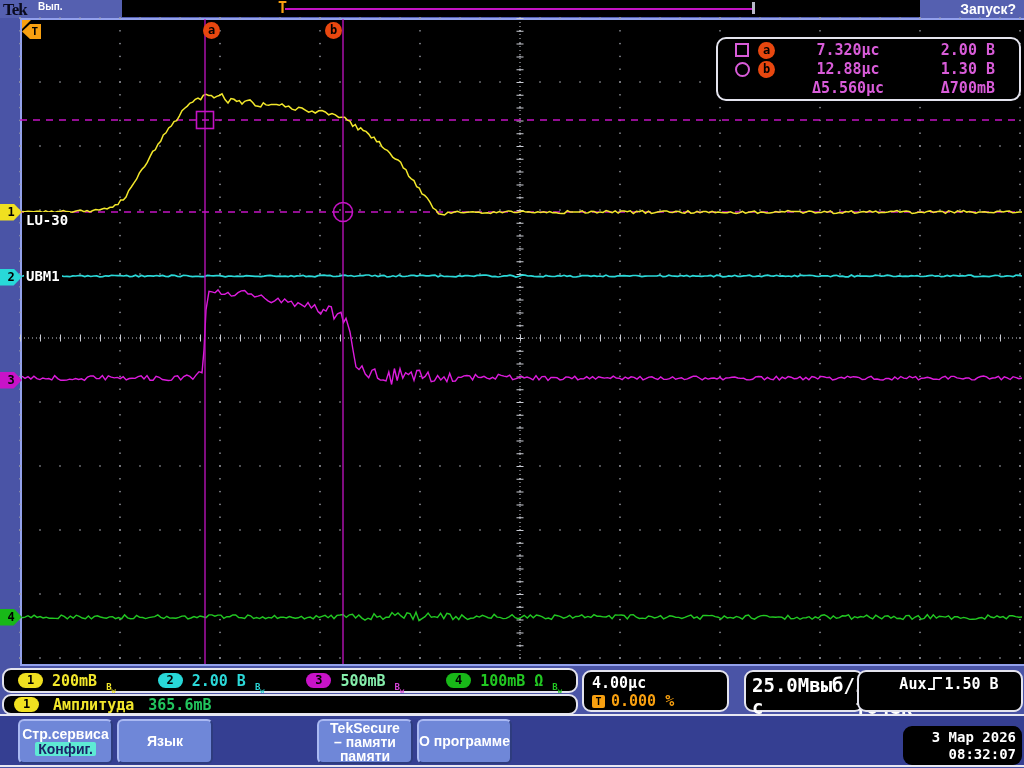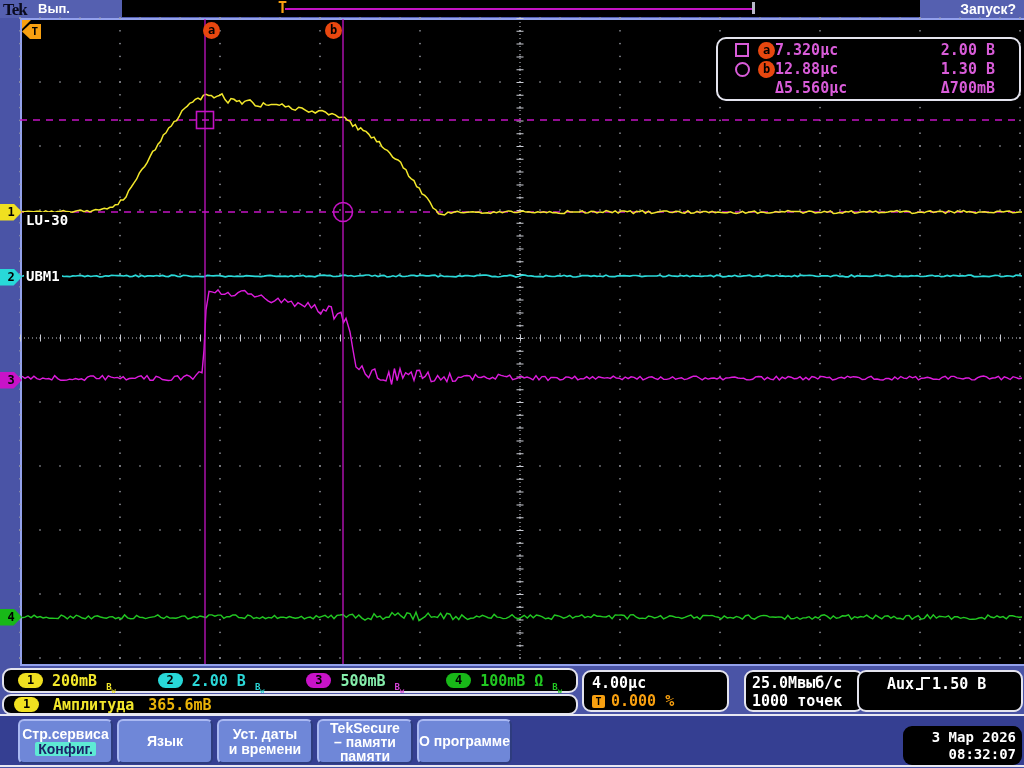--- a/index.html
+++ b/index.html
@@ -3,21 +3,21 @@
 <meta charset="utf-8">
 <style>
   html,body{margin:0;padding:0;background:#222;}
   .screen{position:relative;width:1024px;height:768px;background:#4a54a6;overflow:hidden;
           font-family:"DejaVu Sans Mono",monospace;}
   
   .topbar{position:absolute;left:0;top:0;width:1024px;height:18px;background:#5560b0;}
   .teklogo{position:absolute;left:3px;top:0px;font-family:"Liberation Serif",serif;
            font-weight:bold;font-size:17px;color:#0a0a1e;letter-spacing:-1px;}
   .acqstat{position:absolute;left:38px;top:1px;font-family:"Liberation Sans",sans-serif;
-           font-weight:bold;font-size:13px;color:#fff;}
+           font-weight:bold;font-size:10px;color:#fff;}
   .trigstat{position:absolute;right:8px;top:1px;font-family:"Liberation Sans",sans-serif;
            font-weight:bold;font-size:14px;color:#fff;}
   .recview{position:absolute;left:122px;top:0;width:798px;height:17px;background:#000;}
   .recline{position:absolute;left:163px;top:8px;width:467px;height:2px;background:#c413c4;}
   .recbracket{position:absolute;left:630px;top:2px;width:3px;height:12px;background:#b8b8c8;}
   .rectmark{position:absolute;left:156px;top:0px;color:#f8a010;font-weight:bold;
             font-size:15px;line-height:17px;}
   
   .graticule{position:absolute;left:20px;top:18px;width:1004px;height:648px;background:#000;
              border-left:2px solid #93a1ec;border-top:2px solid #93a1ec;border-bottom:2px solid #93a1ec;
@@ -38,44 +38,44 @@
   
   .cursbox{position:absolute;left:716px;top:37px;width:305px;height:64px;background:#000;
            border:2px solid #e4e4ee;border-radius:10px;z-index:20;box-sizing:border-box;
            display:flex;flex-direction:column;justify-content:space-evenly;padding:1px 0;}
   .cursrow{display:flex;align-items:center;height:18px;color:#d95cd9;font-weight:bold;font-size:15px;}
   .cico{width:20px;margin-left:14px;display:flex;justify-content:center;}
   .csq{width:10px;height:10px;border:2px solid #d95cd9;}
   .cci{width:11px;height:11px;border:2px solid #d95cd9;border-radius:50%;}
   .cbadge{width:17px;height:17px;border-radius:50%;background:#e8470f;color:#000;
           font-size:12px;line-height:17px;text-align:center;margin-left:6px;}
-  .ctime{width:146px;text-align:left;}
+  .ctime{width:146px;text-align:center;}
   .cval{flex:1;text-align:right;padding-right:24px;}
   
   .blackbox{position:absolute;background:#000;border:2px solid #e4e4ee;border-radius:9px;
             box-sizing:border-box;z-index:15;}
   .chbar{left:2px;top:668px;width:576px;height:25px;display:flex;align-items:center;
          justify-content:space-between;padding:0 14px;}
   .chgrp{display:flex;align-items:center;gap:9px;font-weight:bold;font-size:15px;}
   .oval{display:inline-block;width:25px;height:15px;border-radius:8px;color:#000;
         font-size:12px;font-weight:bold;line-height:15px;text-align:center;}
   .bw{font-size:9px;font-weight:bold;line-height:10px;margin-top:16px;}
   .bw sub{font-size:7px;}
   .ampbar{left:2px;top:694px;width:576px;height:21px;display:flex;align-items:center;gap:14px;
           padding:0 10px;font-weight:bold;font-size:15px;}
   .tbox{left:582px;top:670px;width:147px;height:42px;padding:2px 8px;font-weight:bold;font-size:15px;
         display:flex;flex-direction:column;justify-content:space-between;}
   .tboxrow{display:flex;align-items:center;gap:6px;color:#fff;}
   .trow2{color:#f8a010;}
   .ticon{display:inline-block;width:13px;height:13px;background:#f8a010;color:#000;border-radius:2px;
          font-size:10px;font-weight:bold;line-height:13px;text-align:center;}
-  .rbox{left:744px;top:670px;width:120px;height:42px;padding:2px 6px;font-weight:bold;font-size:15px;
-        color:#fff;display:flex;flex-direction:column;justify-content:space-between;}
+  .rbox{left:744px;top:670px;width:120px;height:42px;padding:2px 6px;font-weight:bold;font-size:19px;
+        color:#fff;display:flex;justify-content:space-between;}
   .trgbox{left:857px;top:670px;width:166px;height:42px;padding:3px 10px;font-weight:bold;font-size:15px;
-        color:#fff;display:flex;align-items:flex-start;justify-content:flex-start;}
+        color:#fff;display:flex;align-items:flex-start;justify-content:center;}
   
   .menustrip{position:absolute;left:0;top:716px;width:1024px;height:50px;background:#353f92;}
   .sepline{position:absolute;left:0;width:1024px;height:2px;background:#e8e8f2;z-index:18;}
   .menubtn{position:absolute;top:719px;height:45px;background:#6f87d8;border-radius:6px;
            border-top:2px solid #aab9f2;border-left:2px solid #aab9f2;
            border-right:2px solid #2e3c7e;border-bottom:2px solid #2e3c7e;
            box-sizing:border-box;z-index:20;color:#fff;
            font-family:"Liberation Sans",sans-serif;font-weight:bold;font-size:14px;
            display:flex;flex-direction:column;align-items:center;justify-content:center;line-height:14.5px;
            cursor:pointer;}
@@ -1305,21 +1305,21 @@
       <span class="oval" style="background:#18b818;">4</span>
       <span style="color:#22c822;">100mВ</span>
       <span style="color:#22c822;">Ω</span>
       <span class="bw" style="color:#22c822;"><span>B</span><sub>w</sub></span>
     </span>
   </div>
 
   <div class="blackbox ampbar">
     <span class="oval" style="background:#f0e020;">1</span>
     <span style="color:#f2e72b;">Амплитуда</span>
-    <span style="color:#eab308;">365.6mВ</span>
+    <span style="color:#22c55e;">365.6mВ</span>
   </div>
 
   <div class="blackbox tbox">
     <div class="tboxrow">
         <span>4.00µс</span>
       </div>
     <div class="tboxrow trow2">
       <span class="ticon">T</span>
       <span>0.000 %</span>
     </div>
@@ -1342,24 +1342,20 @@
   <div class="sepline" style="top:714px;"></div>
   <div class="sepline" style="top:765px;"></div>
 
   <div class="menubtn" style="left:18px;width:95px;">
     <span>Стр.сервиса</span>
     <span class="sel">Конфиг.</span>
   </div>
   <div class="menubtn" style="left:117px;width:96px;">
     <span>Язык</span>
   </div>
-  <div class="menubtn" style="left:217px;width:96px;">
-    <span>Уст. даты</span>
-    <span>и времени</span>
-  </div>
   <div class="menubtn" style="left:317px;width:96px;line-height:14px;">
     <span>TekSecure</span>
     <span>– памяти</span>
     <span>памяти</span>
   </div>
   <div class="menubtn" style="left:417px;width:95px;">
     <span>О программе</span>
   </div>
 
   <div class="dtbox">

